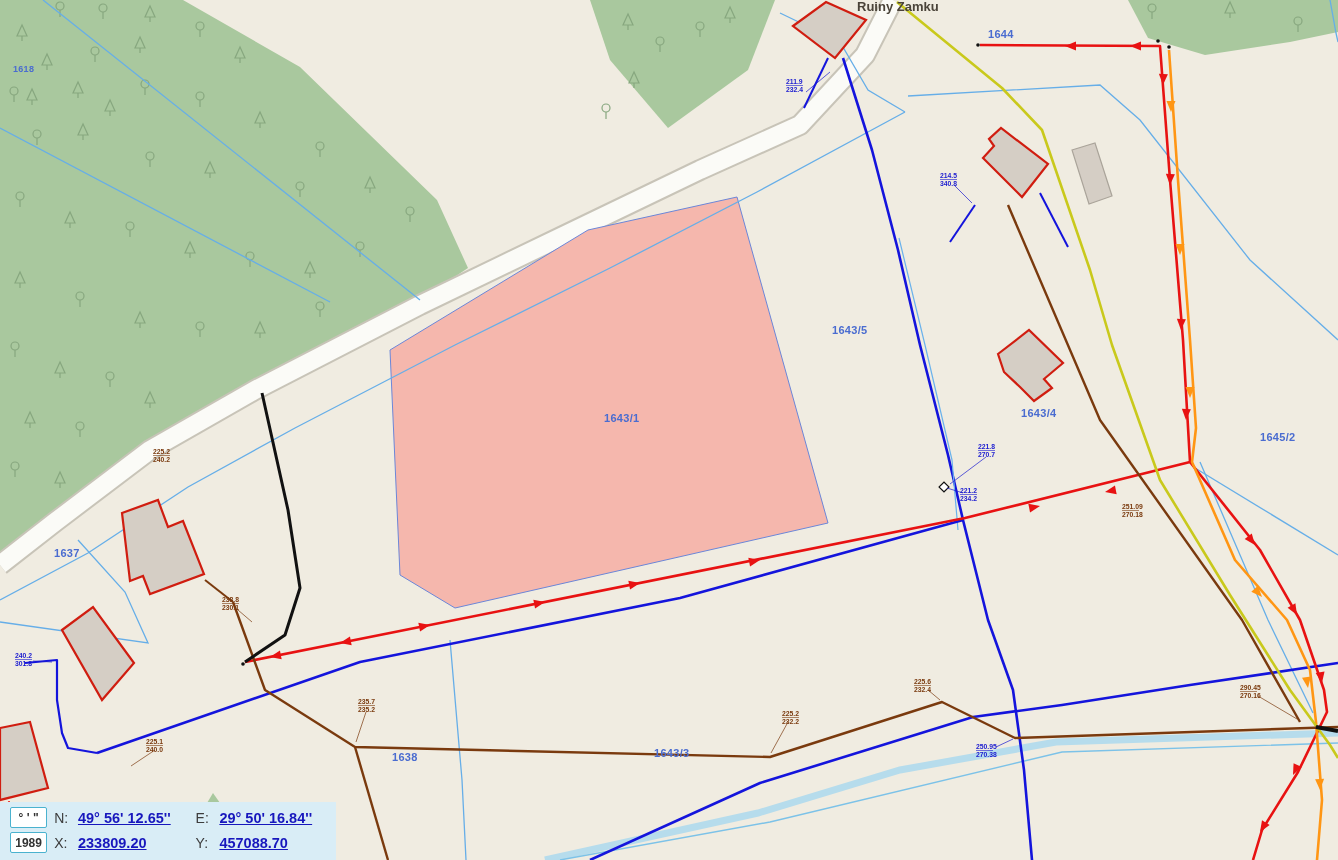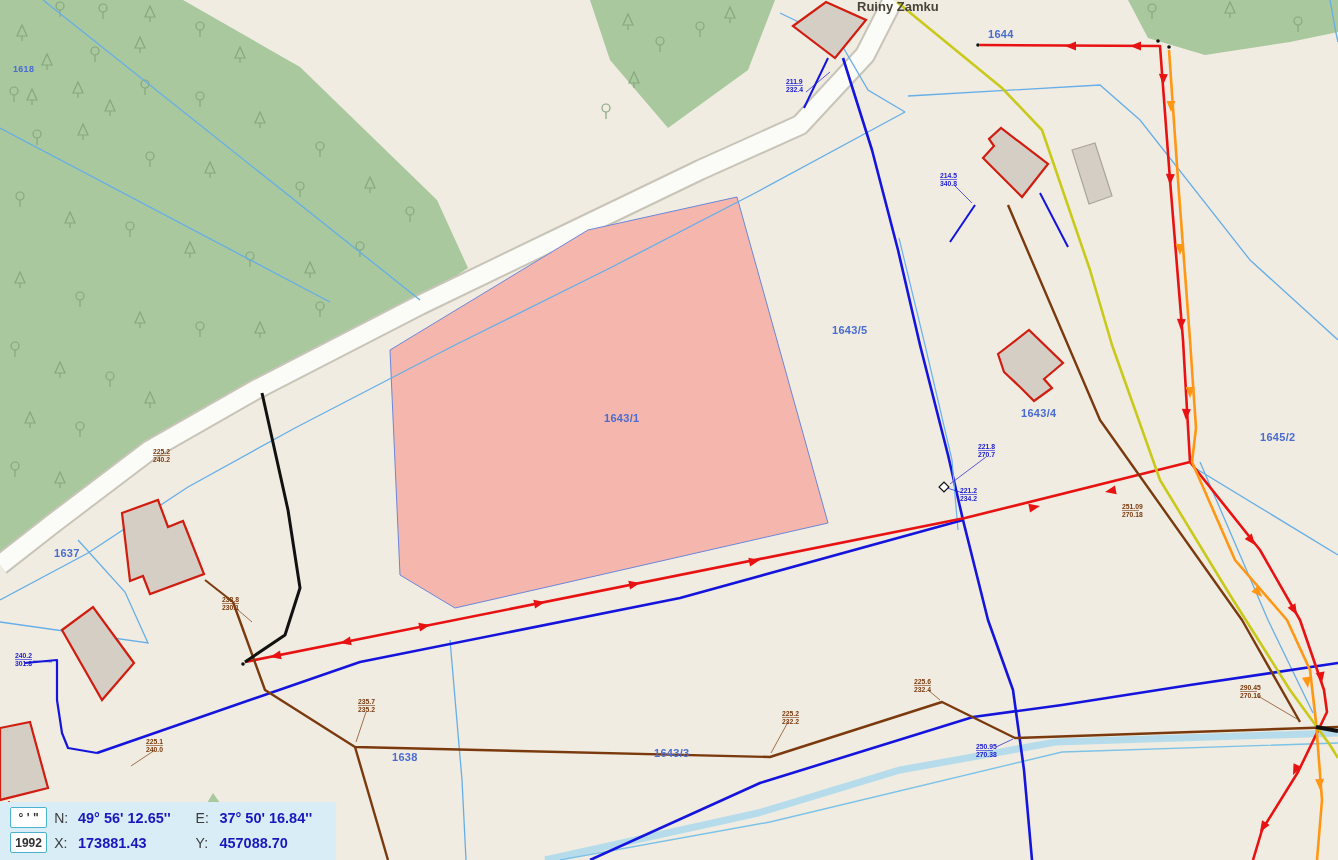--- a/index.html
+++ b/index.html
@@ -3,21 +3,21 @@
 <meta charset="utf-8">
 <style>
   html,body{margin:0;padding:0;}
   body{width:1338px;height:860px;position:relative;overflow:hidden;background:#f0ece1;font-family:"Liberation Sans",sans-serif;}
   #map{position:absolute;left:0;top:0;background:#f0ece1;}
   #map text{font-family:"Liberation Sans",sans-serif;}
   .coord-panel{position:absolute;left:0;bottom:0;width:336px;background:#d9edf6;padding:5px 6px 7px 10px;display:flex;flex-direction:column;gap:4px;box-sizing:border-box;}
   .crow{display:flex;align-items:center;gap:7px;}
   .cbox{width:42px;height:19px;border:1.5px solid #4ab2cf;background:#ffffff;display:flex;align-items:center;justify-content:center;font-size:12px;color:#333;font-weight:700;border-radius:2px;cursor:pointer;line-height:1;}
   .clbl{font-size:14px;color:#3c3c3c;width:20px;text-align:left;}
-  .cval{font-size:14.5px;color:#1717bd;font-weight:700;width:132px;}
+  .cval{font-size:14.5px;color:#1717bd;font-weight:700;width:132px;text-decoration:underline;}
 </style>
 </head>
 <body>
 
 <svg id="map" width="1338" height="860" viewBox="0 0 1338 860">
     <g>
       <polygon points="0,0 183,0 300,67 437,200 468,268 420,300 255,390 150,450 60,515 0,558" fill="#a9c89e"></polygon>
       <polygon points="590,0 775,0 748,70 668,128 610,60" fill="#a9c89e"></polygon>
       <polygon points="1128,0 1338,0 1338,32 1290,42 1205,55 1148,38" fill="#a9c89e"></polygon>
       <polygon points="173,860 213,793 260,860" fill="#a9c89e"></polygon>
@@ -265,22 +265,22 @@
       <text x="857" y="11" font-size="13" fill="#4a4339" font-weight="600">Ruiny Zamku</text>
     </g>
   </svg>
 
 <div class="coord-panel">
   <div class="crow">
     <div class="cbox">° ' "</div>
     <span class="clbl">N:</span>
     <span class="cval">49° 56' 12.65''</span>
     <span class="clbl">E:</span>
-    <span class="cval">37° 50' 16.84''</span>
+    <span class="cval">29° 50' 16.84''</span>
   </div>
   <div class="crow">
-    <div class="cbox">1992</div>
+    <div class="cbox">1989</div>
     <span class="clbl">X:</span>
-    <span class="cval">173881.43</span>
+    <span class="cval">233809.20</span>
     <span class="clbl">Y:</span>
     <span class="cval">457088.70</span>
   </div>
 </div>
 
 </body></html>

